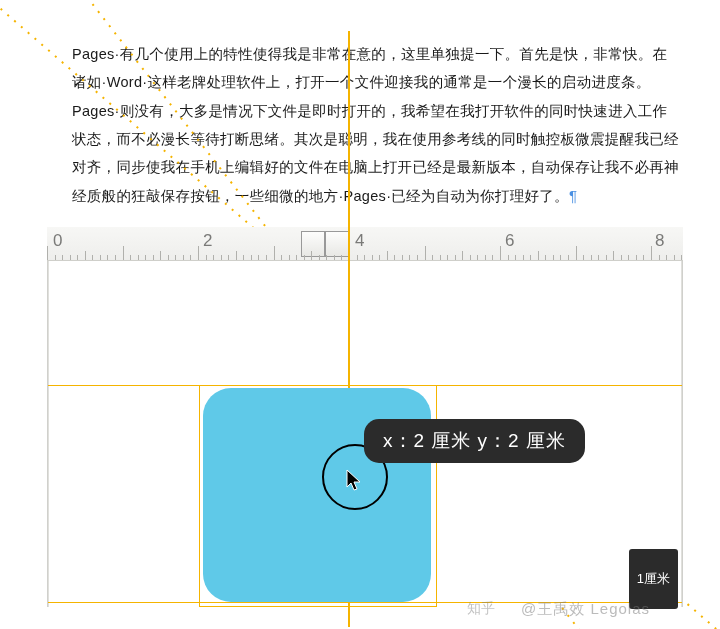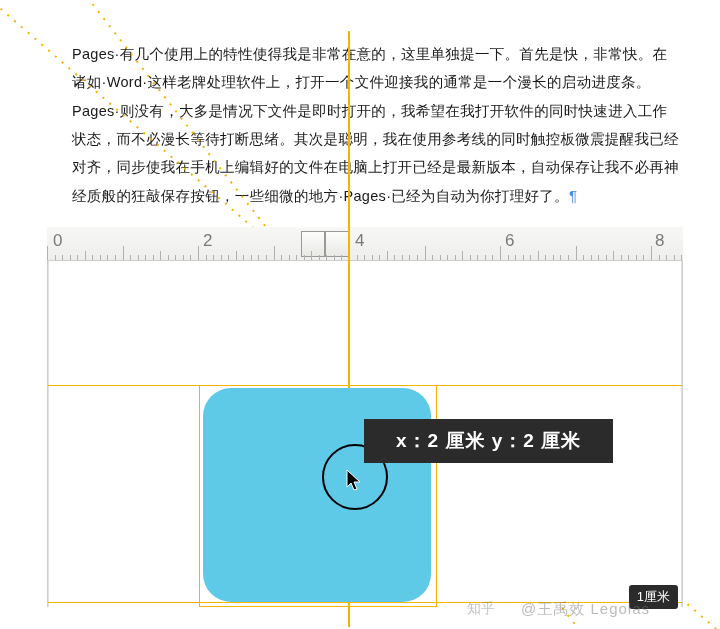--- a/index.html
+++ b/index.html
@@ -139,34 +139,34 @@
       width: 18px;
       height: 24px;
     }
     .tooltip {
       position: absolute;
       left: 316px;
       top: 158px;
       background: #2b2b2b;
       color: #fff;
       font-size: 19px;
-      font-weight: 700;
-      padding: 9px 32px;
-      border-radius: 0;
+      font-weight: 400;
+      padding: 9px 19px;
+      border-radius: 15px;
       white-space: nowrap;
       letter-spacing: 1px;
     }
     .bottom-tooltip {
       position: absolute;
       right: 4px;
       bottom: -2px;
       background: #2b2b2b;
       color: #fff;
       font-size: 13px;
-      padding: 3px 8px;
+      padding: 21px 8px;
       border-radius: 3px;
     }
     .pilcrow-bottom {
       position: absolute;
       right: 40px;
       bottom: 10px;
       color: #4a90e2;
       font-size: 13px;
     }
     .watermark {

